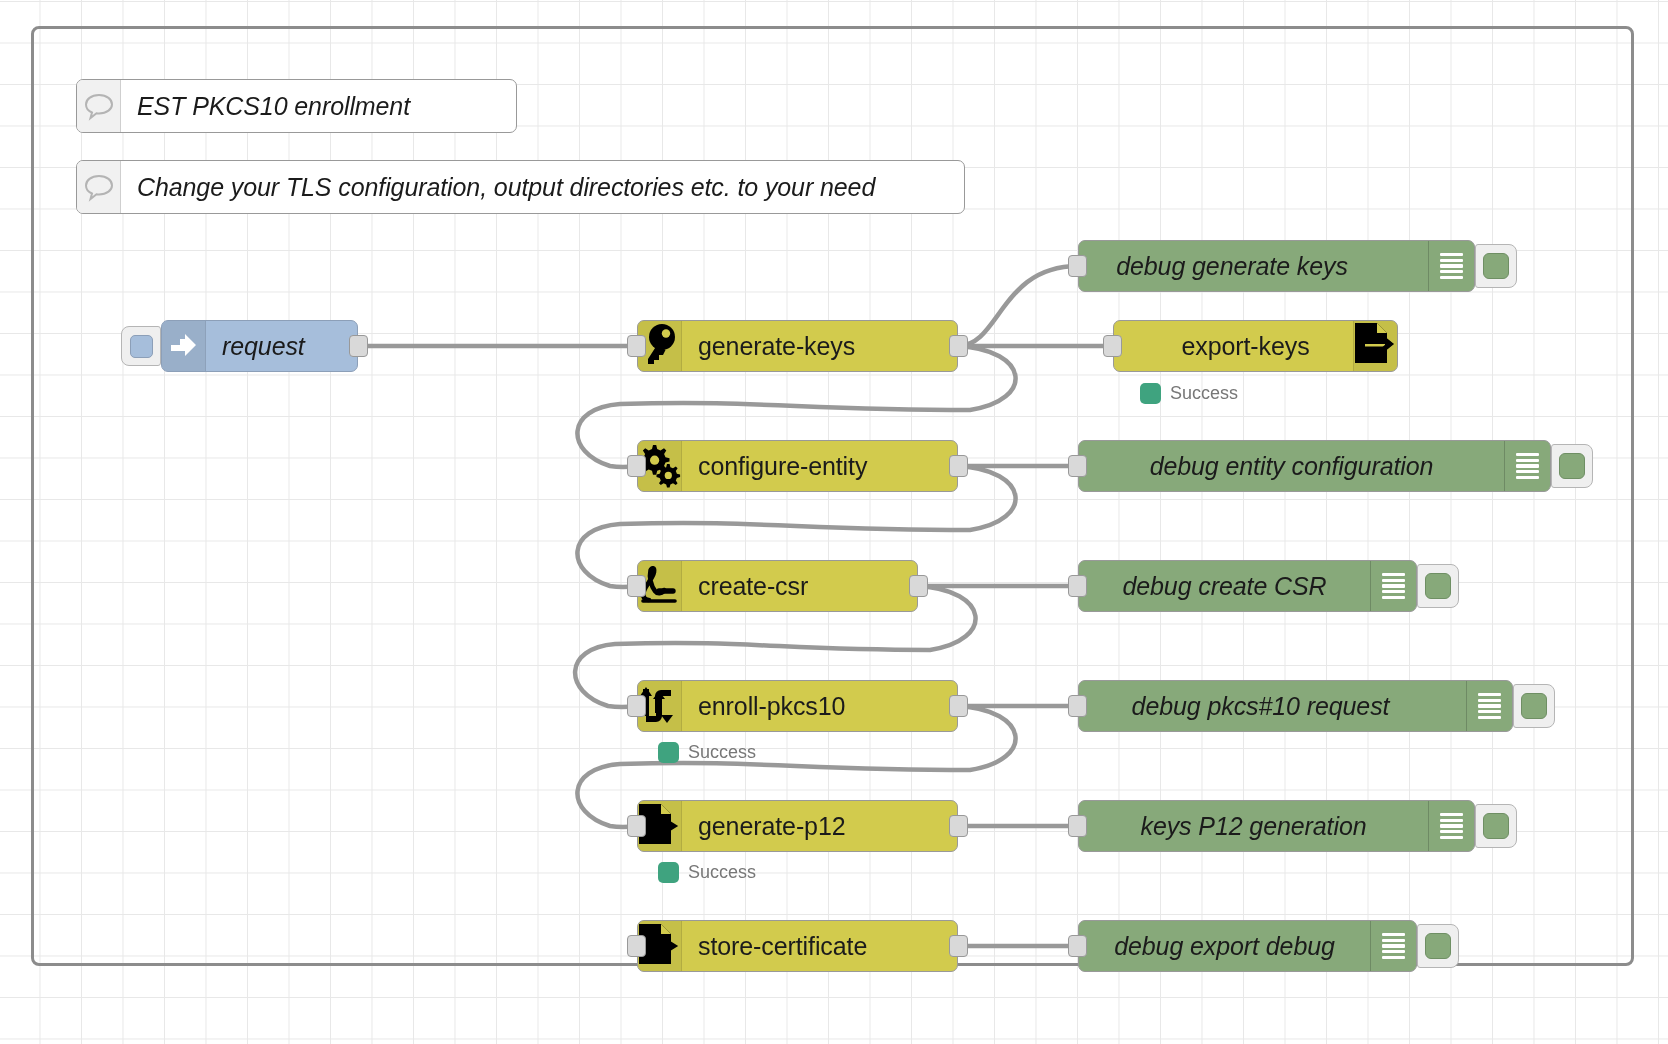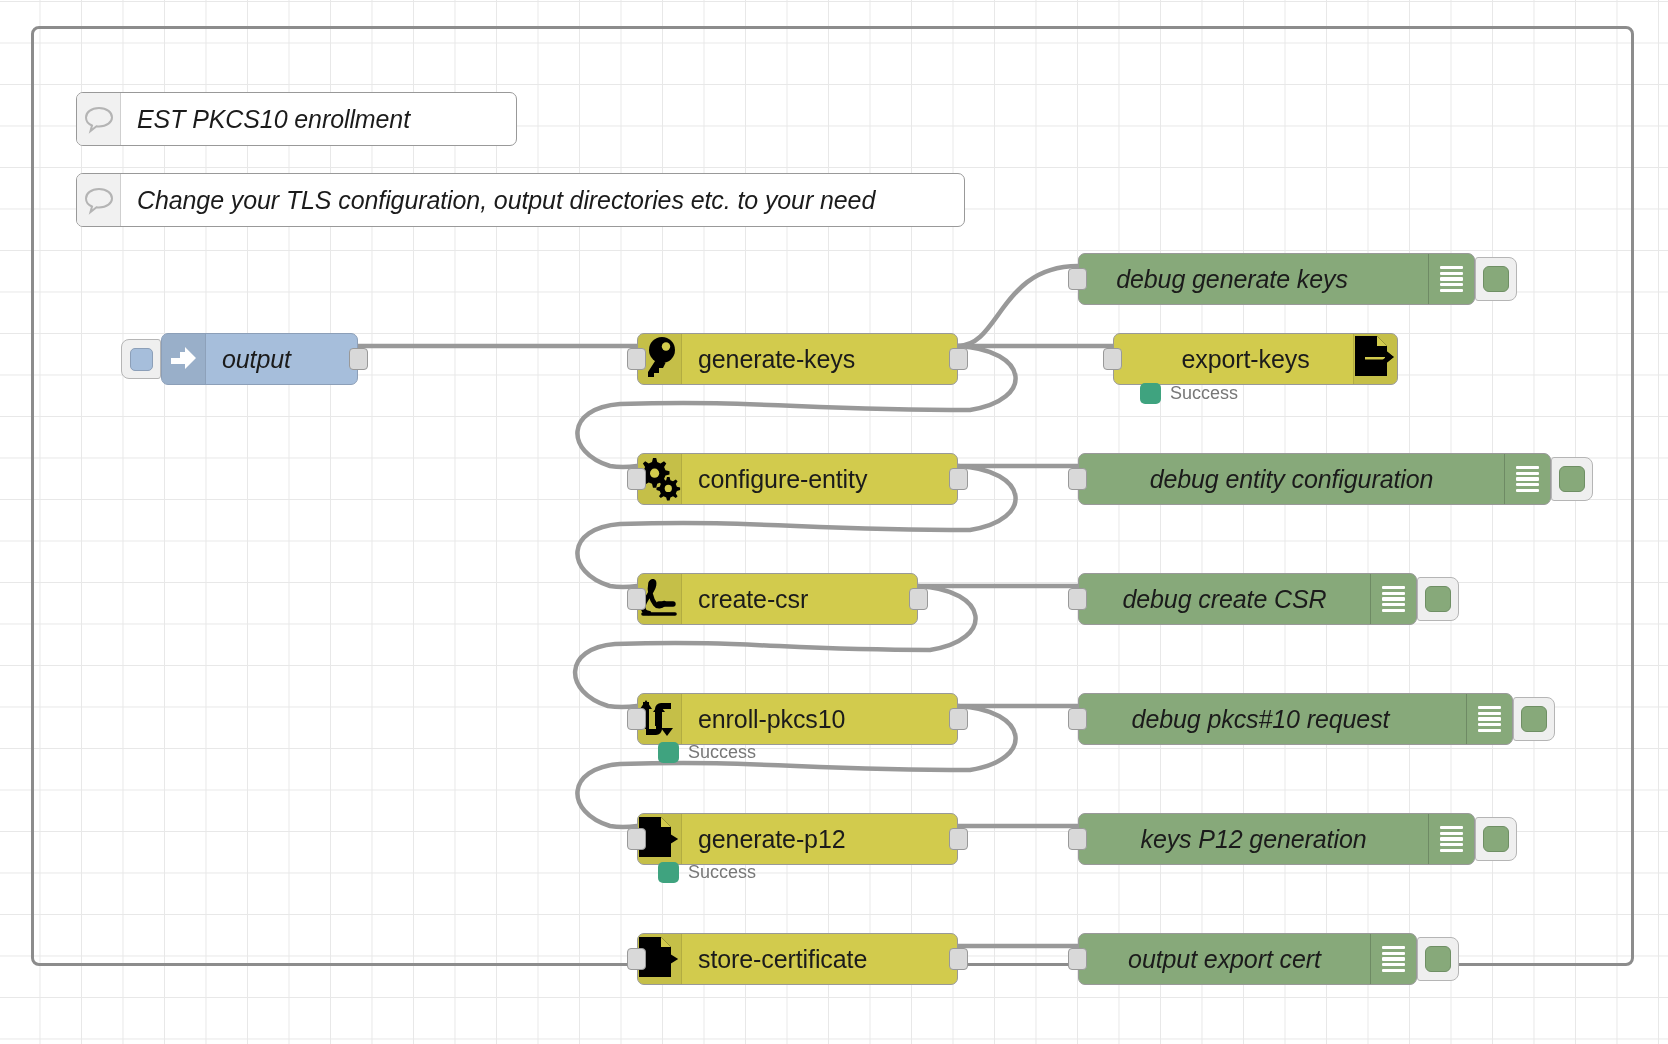--- a/index.html
+++ b/index.html
@@ -46,21 +46,20 @@
   
   .node {
     position: absolute;
     display: flex;
     align-items: center;
     height: 52px;
     border: 1.5px solid #999999;
     border-radius: 7px;
     box-sizing: border-box;
     background: #d9d06e;
-    margin-top: 13px;
   }
   .node-icon-box {
     width: 44px; height: 100%;
     flex: 0 0 44px;
     display: flex; align-items: center; justify-content: center;
     border-right: 1px solid rgba(0,0,0,0.10);
     background: rgba(0,0,0,0.06);
     border-radius: 6px 0 0 6px;
     overflow: visible;
   }
@@ -243,21 +242,21 @@
 
   <div class="node inject" style="left:161px; top:320px; width:197px;">
     <div class="inject-btn">
       <i></i>
     </div>
     <div class="node-icon-box">
       <svg class="gi" width="30" height="28" viewBox="0 0 30 28">
         <path d="M2 7 h14 v-5 l11 11 l-11 11 v-5 h-14 v-6 h9 v-6 z" fill="#ffffff"></path>
       </svg>
     </div>
-    <div class="node-label">output</div>
+    <div class="node-label">request</div>
     <span class="port out"></span>
   </div>
 
   <div class="node fn" style="left:637px; top:320px; width:321px;">
     <div class="node-icon-box">
       <svg class="gi" width="44" height="46" viewBox="0 0 44 46">
         <circle cx="24" cy="14" r="13" fill="#000000"></circle>
         <circle cx="28" cy="10.5" r="4.2" fill="#d2cb4d"></circle>
         <path d="M19 22 L10 36 v5 h6 v-4 h5 v-5 h4 l2.5-5 z" fill="#000000"></path>
       </svg>
@@ -443,21 +442,21 @@
         <path d="M26 3 l10 10 h-10 z" fill="#d2cb4d"></path>
         <path d="M13 25 h21 M29 19 l9.5 6 l-9.5 6" stroke="#000000" stroke-width="5" fill="none"></path>
       </svg>
     </div>
     <div class="node-label">store-certificate</div>
     <span class="port in"></span>
     <span class="port out"></span>
   </div>
 
   <div class="node debug" style="left:1078px; top:920px; width:339px;">
-    <div class="node-label">output export cert</div>
+    <div class="node-label">debug export debug</div>
     <div class="debug-strip">
       <span class="bars">
           <span></span>
           <span></span>
           <span></span>
           <span></span>
           <span></span>
         </span>
     </div>
     <span class="port in"></span>

